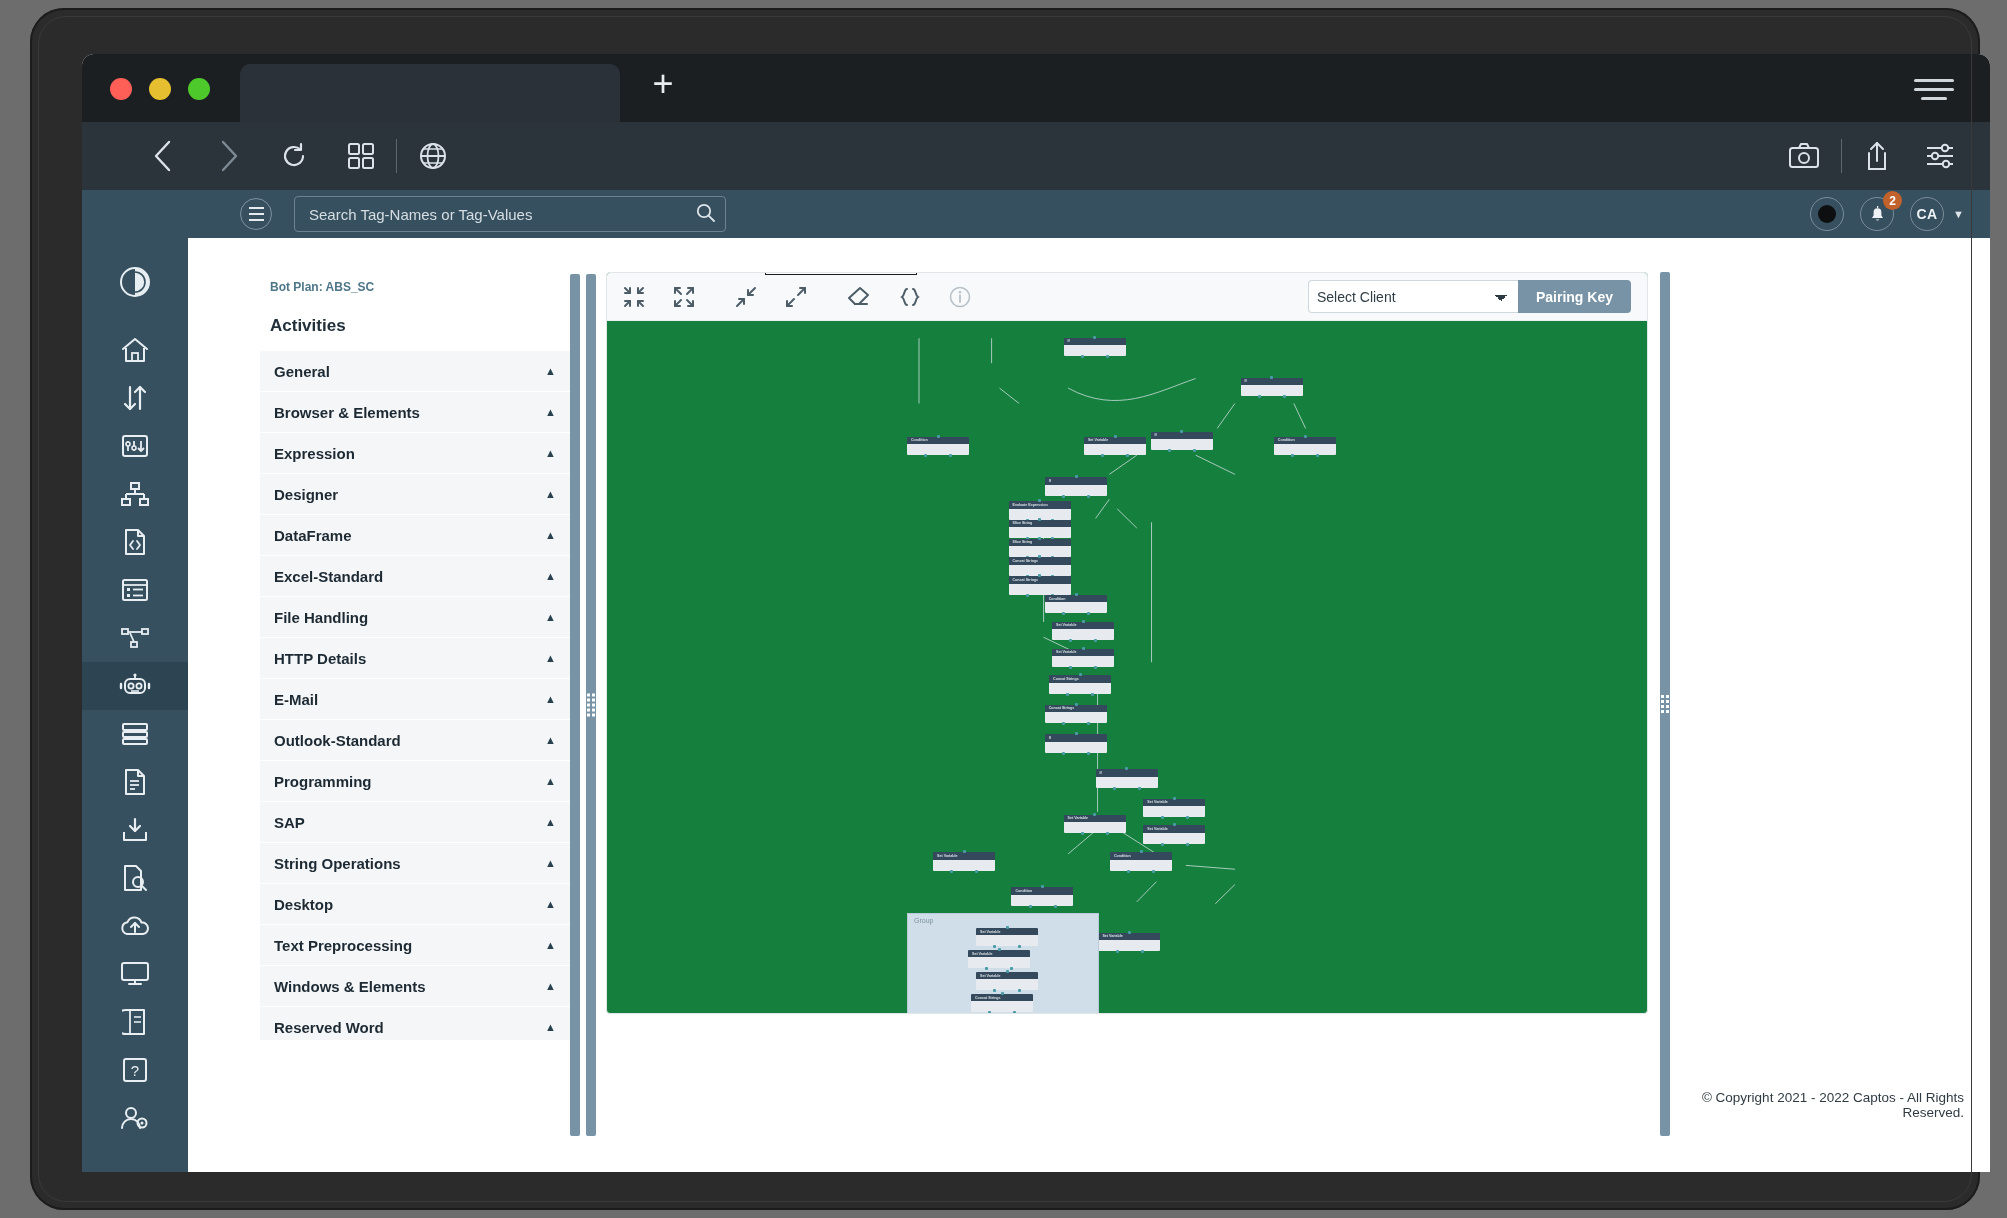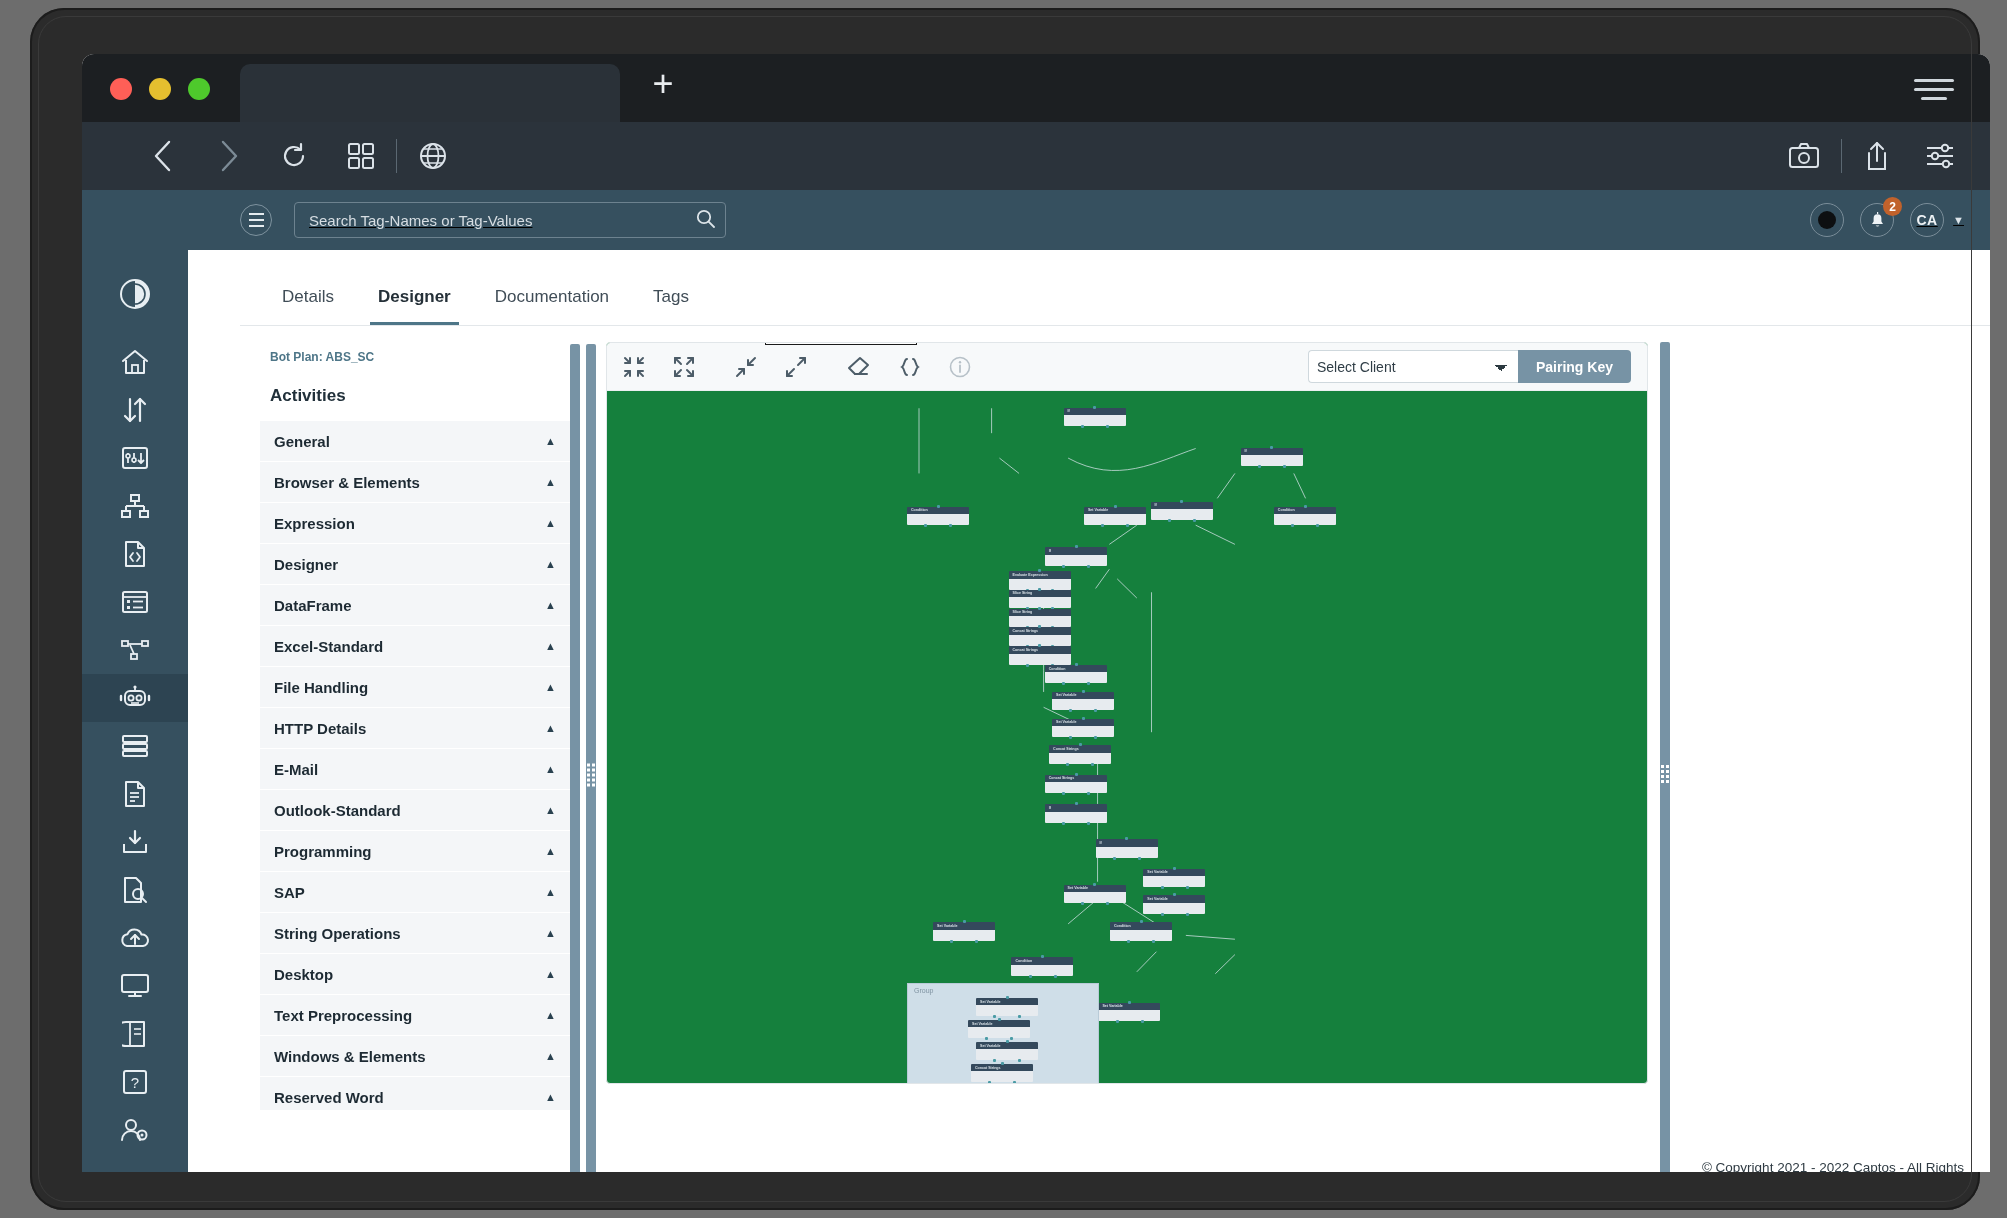--- a/index.html
+++ b/index.html
@@ -62,22 +62,22 @@
   #navbar{
     height:68px; background:#2b333b; display:flex; align-items:center;
     padding:0 36px 0 70px; color:#d3dae0;
   }
   .navicon{ cursor:pointer; display:flex; align-items:center; justify-content:center;}
   .nv-sep{ width:1px; height:34px; background:#5b6872; margin:0 22px; }
   #navbar .spacer{ flex:1; }
 
   
   #appheader{
-    height:60px; background:#36505f; display:flex; align-items:center;
-    padding:0 26px 0 0; position:relative;text-decoration:underline;
+    height:48px; background:#36505f; display:flex; align-items:center;
+    padding:0 26px 0 0; position:relative;
   }
   #sidebar-toggle{
     width:32px; height:32px; border:1px solid #7e929e; border-radius:50%;
     margin-left:158px; display:flex; flex-direction:column; gap:4px;
     align-items:center; justify-content:center; cursor:pointer;
   }
   #sidebar-toggle i{ width:15px; height:2px; background:#e5ebef; display:block;}
   #searchbox{
     margin-left:22px; width:432px; height:36px; background:transparent;
     border:1px solid #6d828f; border-radius:4px;
@@ -504,26 +504,20 @@
               <path d="M2 23 A9 9 0 0 1 20 23" fill="none" stroke="#e8eef2" stroke-width="2" stroke-linecap="round"></path>
               <circle cx="22" cy="18" r="4.5" fill="none" stroke="#e8eef2" stroke-width="2"></circle>
               <circle cx="22" cy="18" r="1.5" fill="#e8eef2"></circle>
             </svg>
       </div>
     </div>
 
     <div id="content">
       <div id="page-card">
 
-        <div id="tabs">
-          <div class="tab">Details</div>
-          <div class="tab active">Designer</div>
-          <div class="tab">Documentation</div>
-          <div class="tab">Tags</div>
-        </div>
 
         <div id="designer">
 
           <div id="act-panel">
             <div id="botplan">Bot Plan: ABS_SC</div>
             <div id="activities-title">Activities</div>
             <div id="act-list">
                   <div class="act-item">
                     <span>General</span>
                     <span class="act-caret">▲</span>

